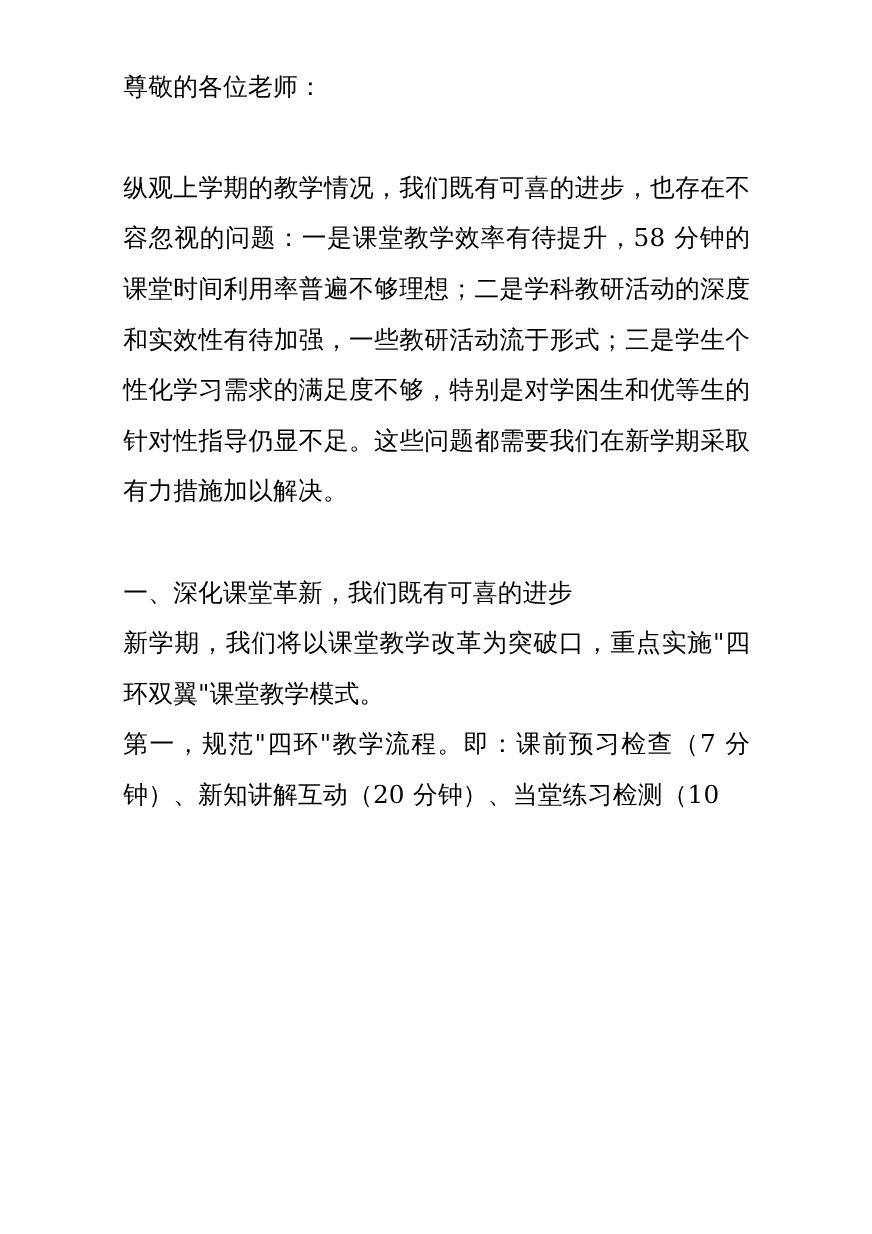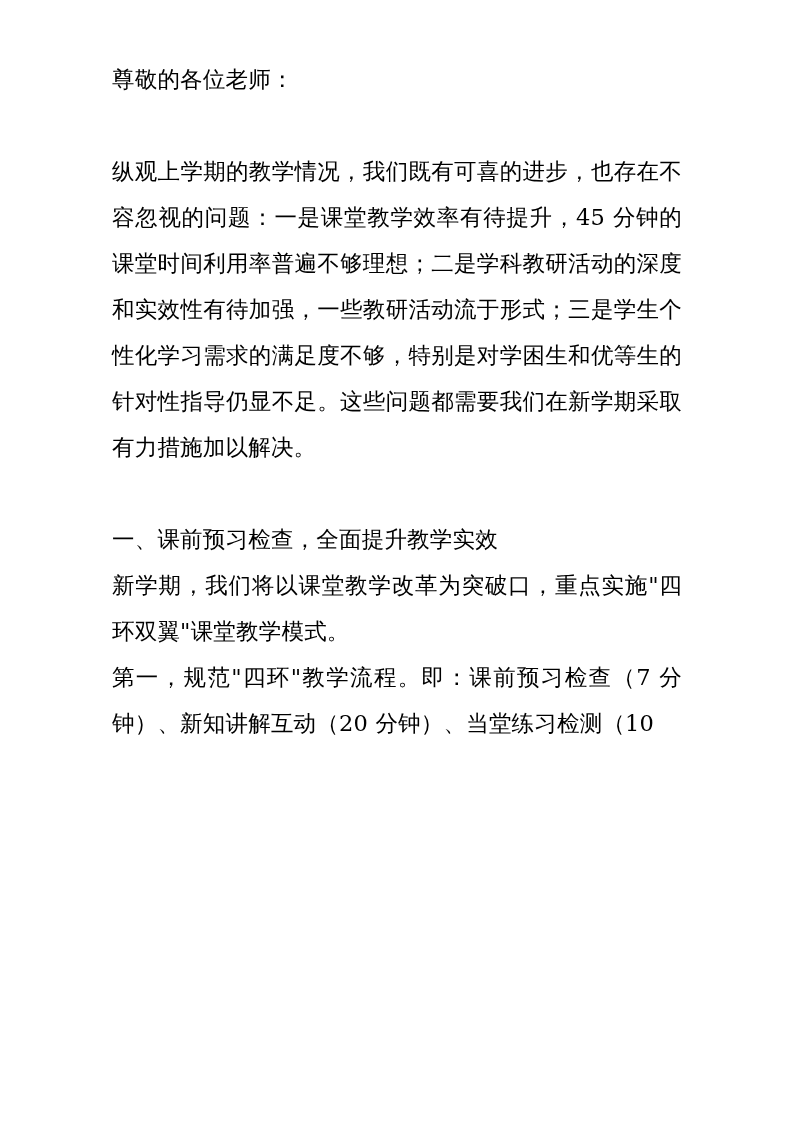--- a/index.html
+++ b/index.html
@@ -41,19 +41,19 @@
     height: 46px;
   }
 </style>
 </head>
 <body>
 
 <div class="page">
   <div class="doc-body">
     <p class="para indent-none">尊敬的各位老师：</p>
     <div class="spacer-block"></div>
-    <p class="para indent-none">纵观上学期的教学情况，我们既有可喜的进步，也存在不容忽视的问题：一是课堂教学效率有待提升，45 分钟的课堂时间利用率普遍不够理想；二是学科教研活动的深度和实效性有待加强，一些教研活动流于形式；三是学生个性化学习需求的满足度不够，特别是对学困生和优等生的针对性指导仍显不足。这些问题都需要我们在新学期采取有力措施加以解决。</p>
+    <p class="para indent-none">纵观上学期的教学情况，我们既有可喜的进步，也存在不容忽视的问题：一是课堂教学效率有待提升，58 分钟的课堂时间利用率普遍不够理想；二是学科教研活动的深度和实效性有待加强，一些教研活动流于形式；三是学生个性化学习需求的满足度不够，特别是对学困生和优等生的针对性指导仍显不足。这些问题都需要我们在新学期采取有力措施加以解决。</p>
     <div class="spacer-block"></div>
-    <p class="para indent-none">一、课前预习检查，全面提升教学实效</p>
+    <p class="para indent-none">一、深化课堂革新，我们既有可喜的进步</p>
     <p class="para indent-none">新学期，我们将以课堂教学改革为突破口，重点实施"四环双翼"课堂教学模式。</p>
     <p class="para indent-none">第一，规范"四环"教学流程。即：课前预习检查（7 分钟）、新知讲解互动（20 分钟）、当堂练习检测（10</p>
   </div>
 </div>
 
 </body></html>

